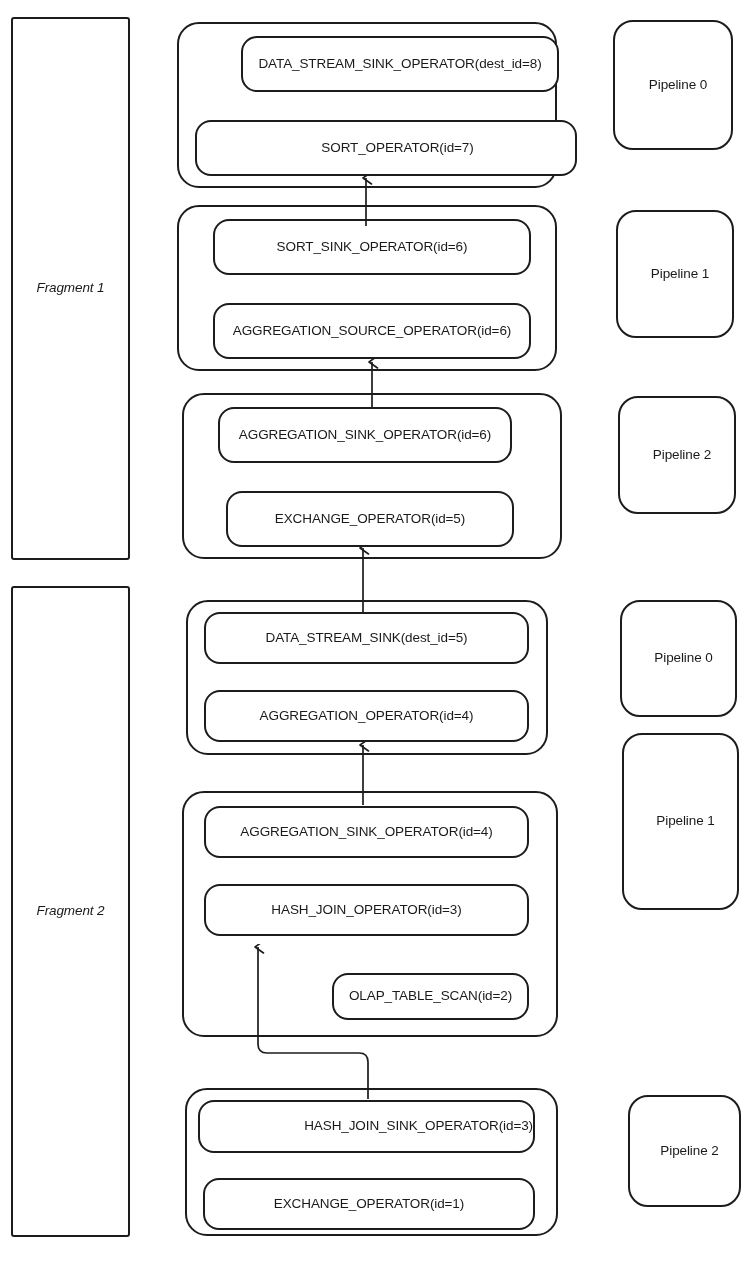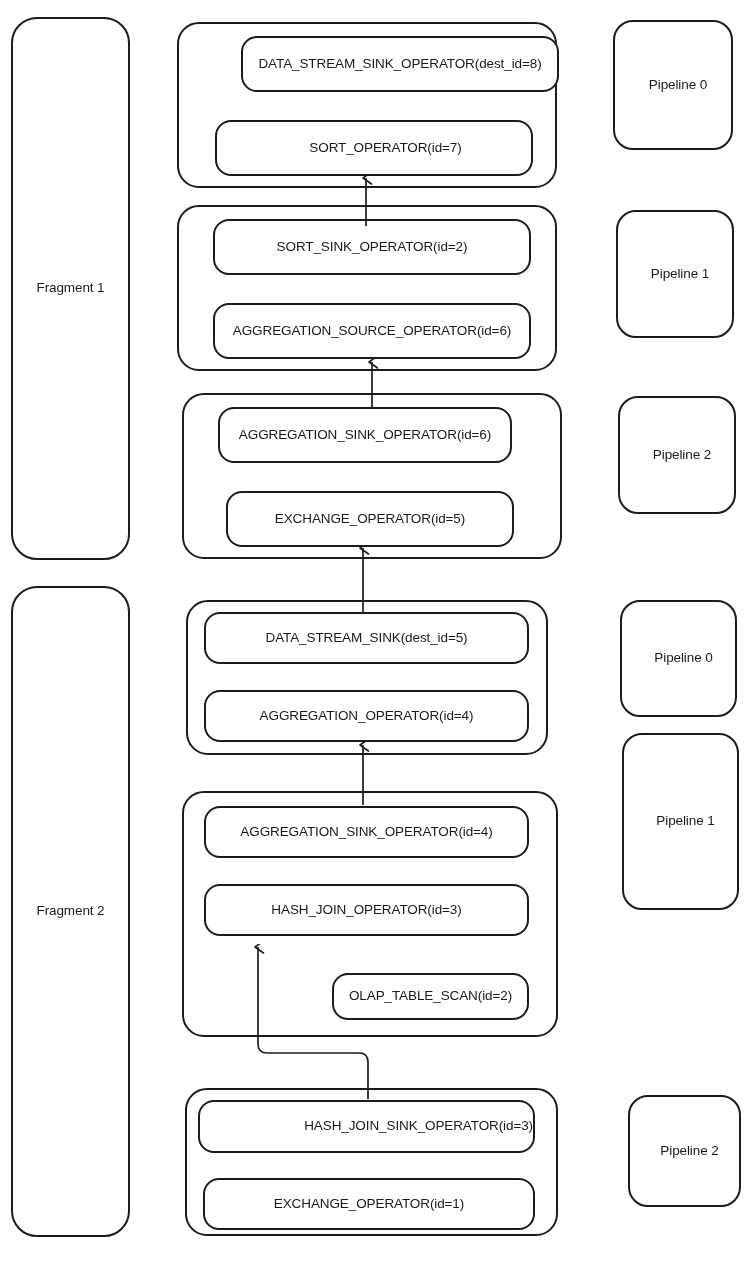--- a/index.html
+++ b/index.html
@@ -27,22 +27,23 @@
     display: flex;
     align-items: center;
     justify-content: center;
   }
 
   .group-box {
     border-radius: 22px;
   }
 
   .fragment-box {
-    border-radius: 26px;
+    border-radius: 3px;
     border-width: 2px;
+    font-style: italic;
   }
 
   .pipeline-label-box {
     border-radius: 20px;
     border-width: 2px;
     padding-left: 10px;
   }
 
   .op-box {
     border-radius: 16px;
@@ -88,28 +89,28 @@
 
   <div class="box fragment-box" style="left:11px; top:586px; width:119px; height:651px;">
     <span class="label side-label">Fragment 2</span>
   </div>
 
   <div class="box group-box" style="left:177px; top:22px; width:380px; height:166px;">
   </div>
   <div class="box op-box" style="left:213px; top:36px; width:318px; height:56px;margin-left:28px;">
     <span class="label op-label">DATA_STREAM_SINK_OPERATOR(dest_id=8)</span>
   </div>
-  <div class="box op-box" style="left:215px; top:120px; width:318px; height:56px;padding-left:23px;">
+  <div class="box op-box" style="left:195px; top:120px; width:382px; height:56px;padding-left:23px;">
     <span class="label op-label">SORT_OPERATOR(id=7)</span>
   </div>
 
   <div class="box group-box" style="left:177px; top:205px; width:380px; height:166px;">
   </div>
   <div class="box op-box" style="left:213px; top:219px; width:318px; height:56px;">
-    <span class="label op-label">SORT_SINK_OPERATOR(id=2)</span>
+    <span class="label op-label">SORT_SINK_OPERATOR(id=6)</span>
   </div>
   <div class="box op-box" style="left:213px; top:303px; width:318px; height:56px;">
     <span class="label op-label">AGGREGATION_SOURCE_OPERATOR(id=6)</span>
   </div>
 
   <div class="box group-box" style="left:182px; top:393px; width:380px; height:166px;">
   </div>
   <div class="box op-box" style="left:218px; top:407px; width:294px; height:56px;">
     <span class="label op-label">AGGREGATION_SINK_OPERATOR(id=6)</span>
   </div>

